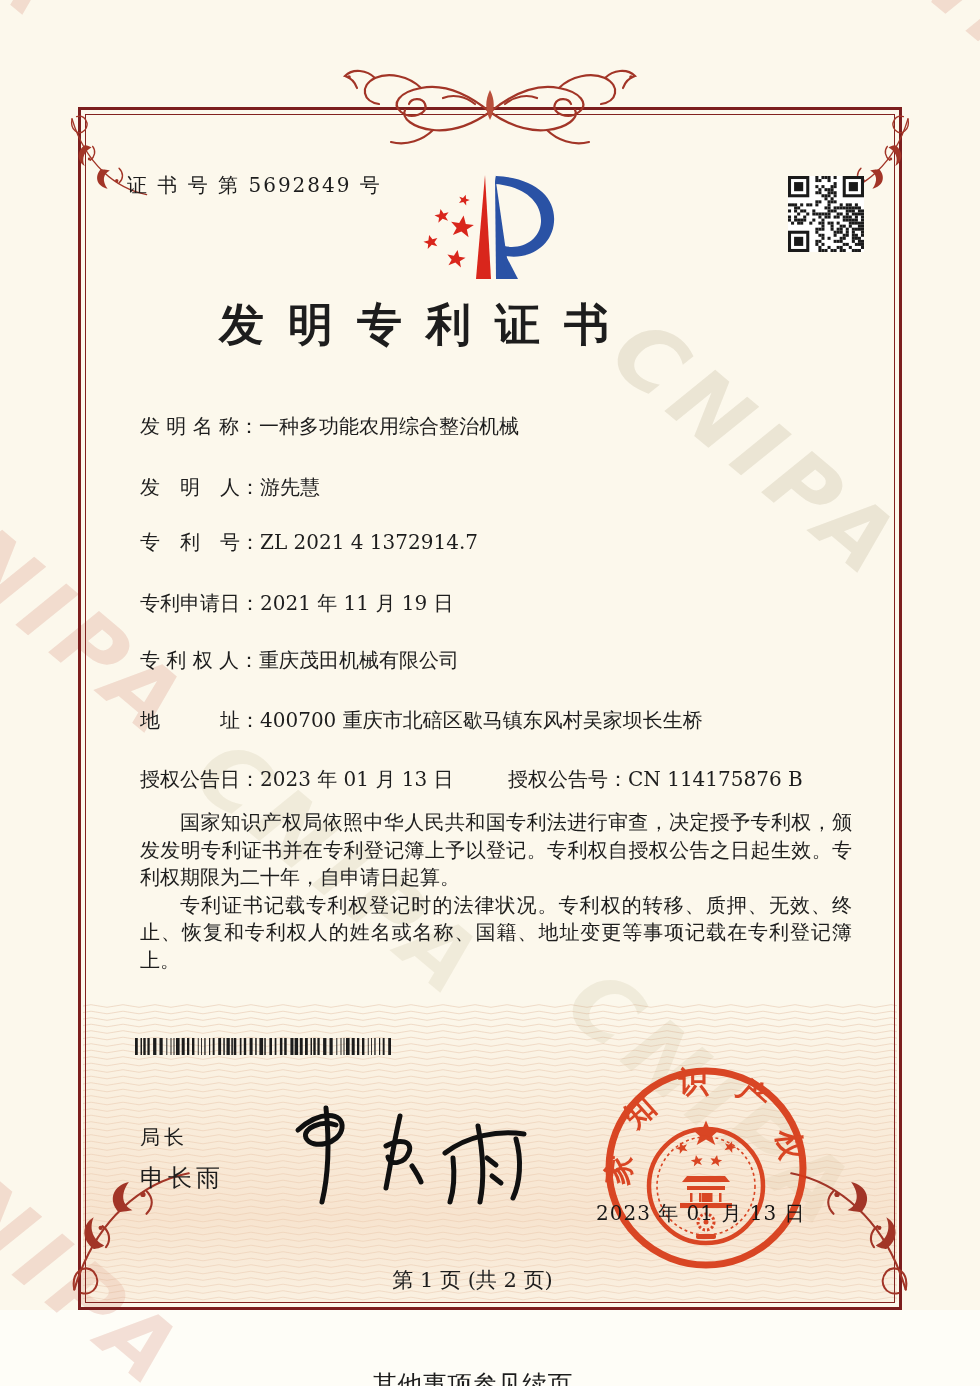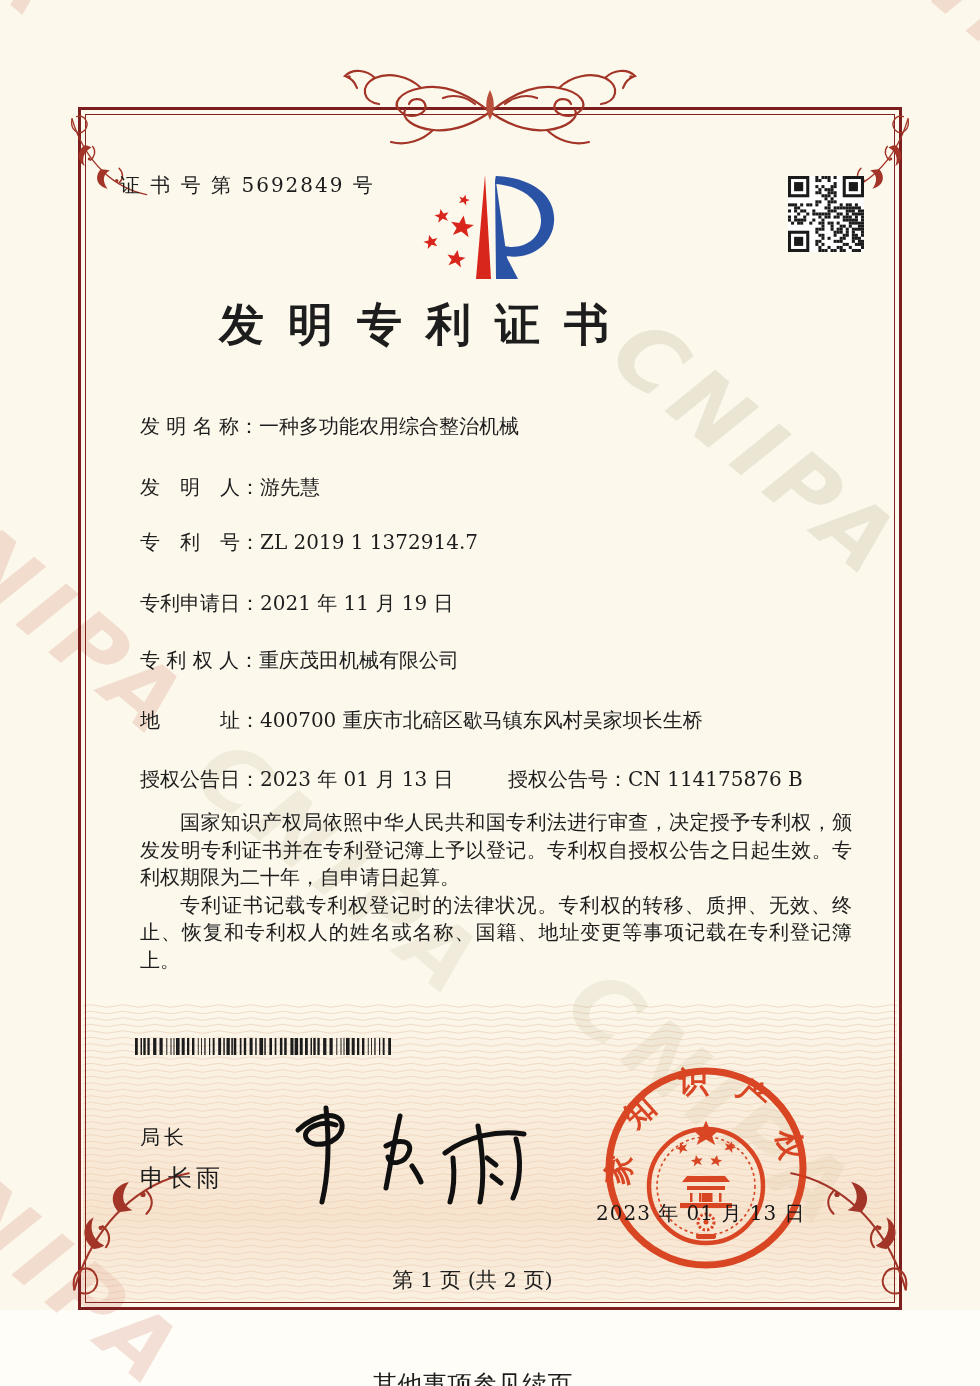--- a/index.html
+++ b/index.html
@@ -15,21 +15,21 @@
   
   .frame{position:absolute;left:78px;top:107px;width:824px;height:1203px;
          border:3px solid #7c1e1e;z-index:3;box-sizing:border-box;}
   .frame-inner{position:absolute;inset:4px;border:1px solid #82221f;}
   
   .wave-zone{position:absolute;left:83px;top:1002px;width:814px;height:300px;z-index:2;}
   .wave-tint{position:absolute;left:83px;top:1002px;width:814px;height:300px;z-index:2;
       background:linear-gradient(180deg,rgba(246,224,200,0) 0%,rgba(244,214,185,.30) 35%,
                  rgba(242,208,178,.50) 72%,rgba(246,222,198,.28) 100%);}
   .orn{position:absolute;z-index:4;}
-  .cert-no{position:absolute;left:120px;top:172px;font-size:20px;letter-spacing:2px;z-index:5;}
+  .cert-no{position:absolute;left:127px;top:172px;font-size:20px;letter-spacing:2px;z-index:5;}
   .logo{position:absolute;left:418px;top:160px;width:140px;height:128px;z-index:5;}
   .qr{position:absolute;left:788px;top:176px;width:76px;height:76px;background:#fff;z-index:5;}
   .title{position:absolute;left:0;top:295px;width:828px;text-align:center;font-size:45px;
          font-weight:bold;letter-spacing:24px;text-indent:24px;z-index:5;}
   .field-row{position:absolute;left:140px;width:760px;font-size:20px;z-index:5;white-space:nowrap;}
   .grant-no{position:absolute;left:508px;top:766px;font-size:20px;z-index:5;white-space:nowrap;}
   .body-text{position:absolute;left:140px;top:809px;width:712px;font-size:20px;
              line-height:27.6px;text-align:justify;z-index:5;}
   .body-text p{margin:0;text-indent:2em;}
   .barcode{position:absolute;left:135px;top:1038px;width:256px;height:17px;z-index:5;}
@@ -389,21 +389,21 @@
         <rect x="21" y="24" width="1" height="1"></rect>
         <rect x="22" y="24" width="1" height="1"></rect>
         <rect x="23" y="24" width="1" height="1"></rect>
       </g>
   </svg>
 
   <div class="title">发明专利证书</div>
 
   <div class="field-row" style="top:413px;"><span>发 明 名 称：</span><span>一种多功能农用综合整治机械</span></div>
   <div class="field-row" style="top:474px;"><span>发　明　人：</span><span>游先慧</span></div>
-  <div class="field-row" style="top:529px;"><span>专　利　号：</span><span>ZL 2019 1 1372914.7</span></div>
+  <div class="field-row" style="top:529px;"><span>专　利　号：</span><span>ZL 2021 4 1372914.7</span></div>
   <div class="field-row" style="top:590px;"><span>专利申请日：</span><span>2021 年 11 月 19 日</span></div>
   <div class="field-row" style="top:647px;"><span>专 利 权 人：</span><span>重庆茂田机械有限公司</span></div>
   <div class="field-row" style="top:707px;"><span>地　　　址：</span><span>400700 重庆市北碚区歇马镇东风村吴家坝长生桥</span></div>
   <div class="field-row" style="top:766px;"><span>授权公告日：</span><span>2023 年 01 月 13 日</span></div>
   <div class="grant-no"><span>授权公告号：</span><span>CN 114175876 B</span></div>
 
   <div class="body-text">
     <p>国家知识产权局依照中华人民共和国专利法进行审查，决定授予专利权，颁发发明专利证书并在专利登记簿上予以登记。专利权自授权公告之日起生效。专利权期限为二十年，自申请日起算。</p>
     <p>专利证书记载专利权登记时的法律状况。专利权的转移、质押、无效、终止、恢复和专利权人的姓名或名称、国籍、地址变更等事项记载在专利登记簿上。</p>
   </div>

